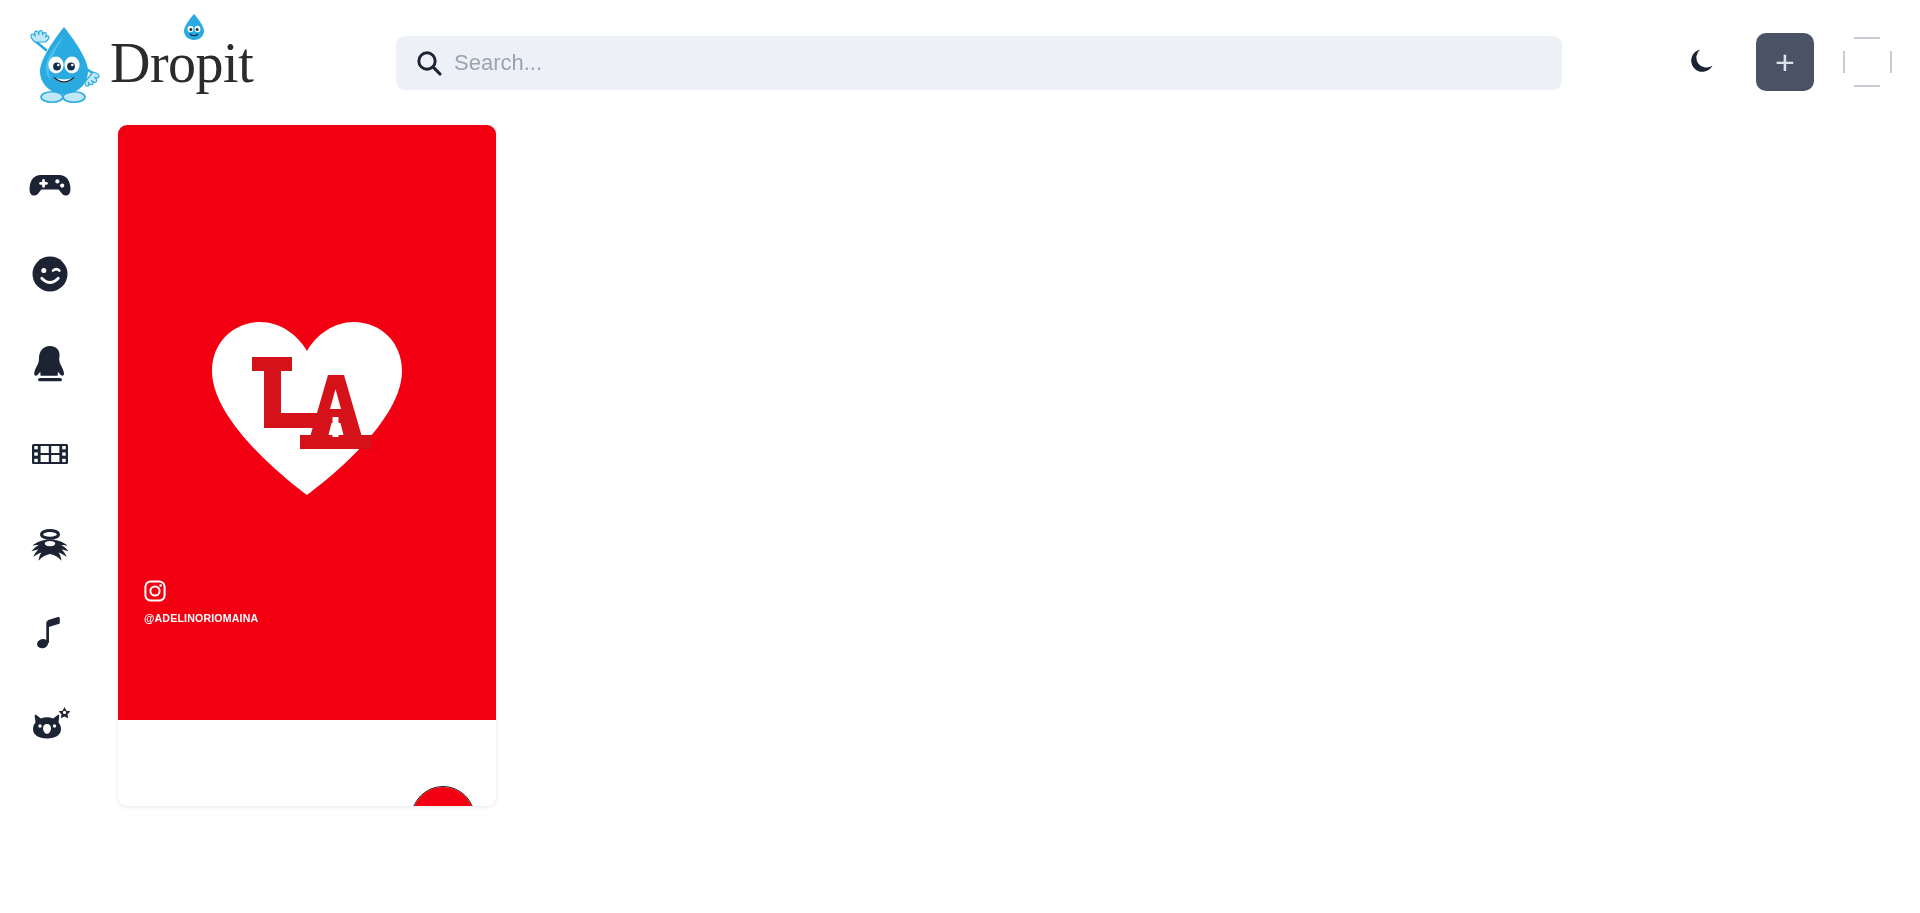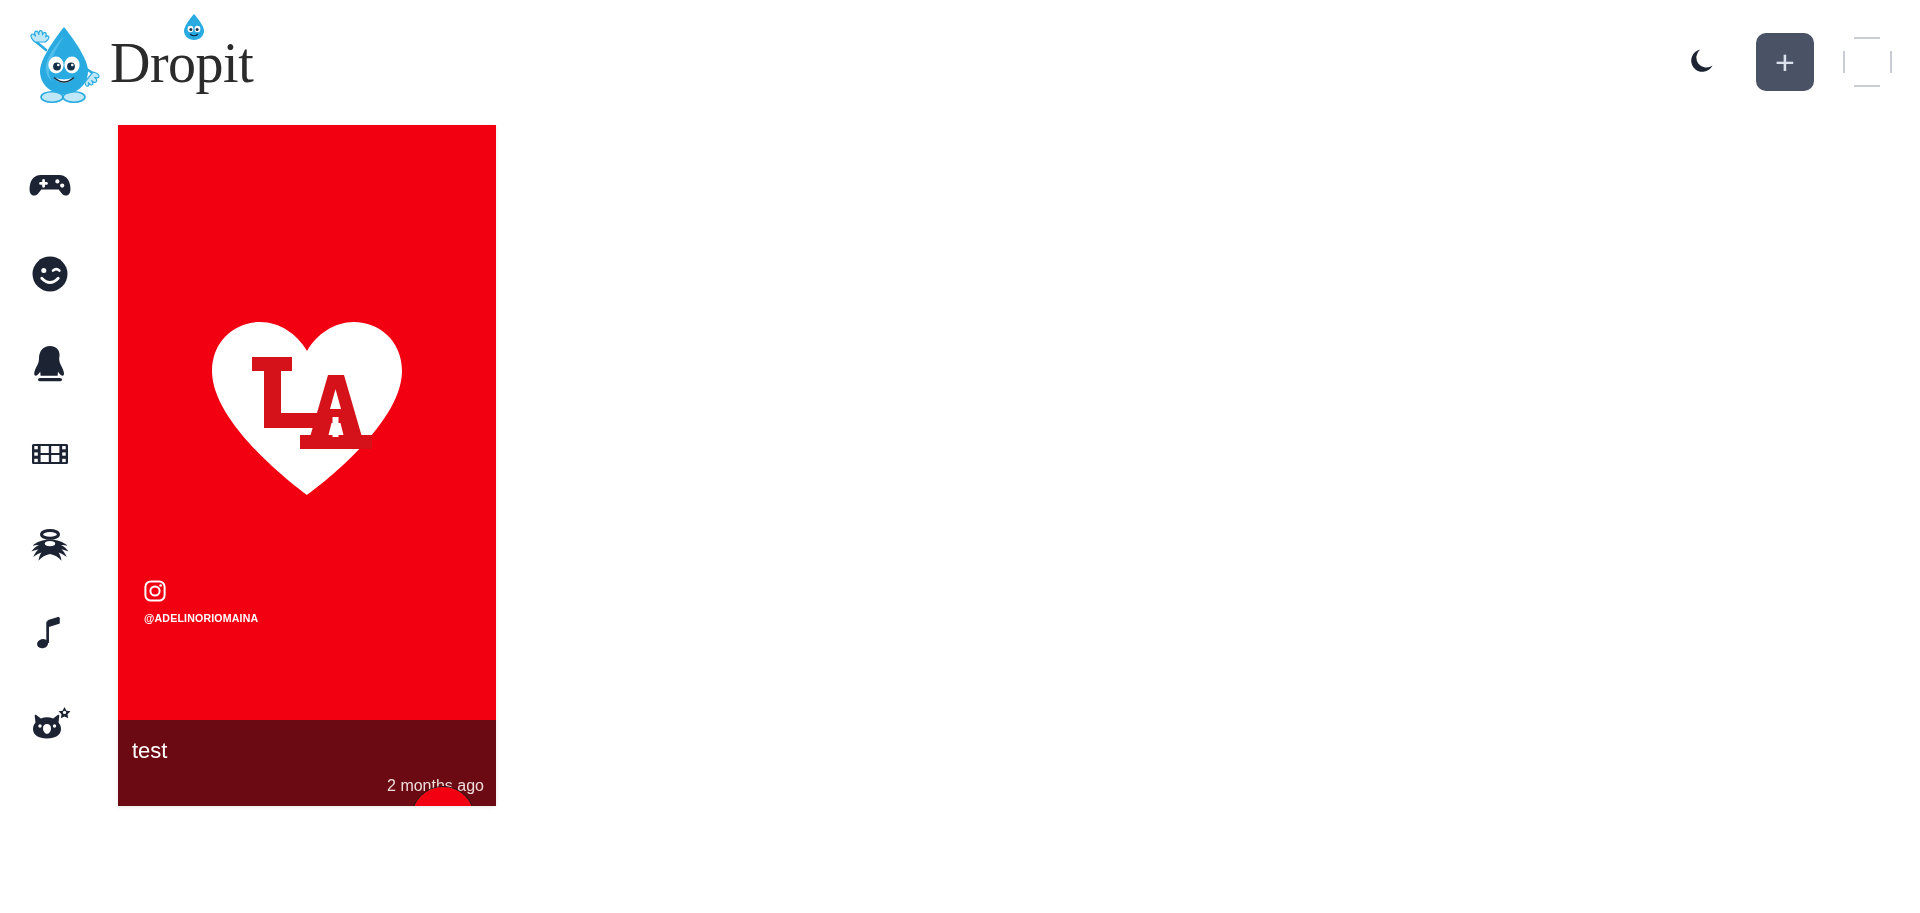--- a/index.html
+++ b/index.html
@@ -118,21 +118,21 @@
     width:1820px; height:788px;
     background:#ffffff;
   }
   #card-grid {
     position:absolute; left:18px; top:0px;
     display:flex; flex-wrap:wrap; gap:24px;
   }
   .post-card {
     position:relative;
     width:378px; height:681px;
-    border-radius:0;
+    border-radius:9px;
     overflow:hidden;
     cursor:pointer;
     box-shadow:0 1px 4px rgba(0,0,0,0.10);
   }
   .card-media {
     position:absolute; left:0; top:0;
     width:378px; height:595px;
   }
 
   
@@ -233,20 +233,29 @@
         <path d="M13 2 C13 2 23 13 23 19 C23 24 18.5 28 13 28 C7.5 28 3 24 3 19 C3 13 13 2 13 2 Z" fill="#29ABE2"></path>
         <ellipse cx="9.5" cy="17" rx="2.9" ry="3.2" fill="#ffffff"></ellipse>
         <ellipse cx="16.5" cy="17" rx="2.9" ry="3.2" fill="#ffffff"></ellipse>
         <circle cx="9.9" cy="17.6" r="1.5" fill="#12304a"></circle>
         <circle cx="16.1" cy="17.6" r="1.5" fill="#12304a"></circle>
         <path d="M9 22 Q13 25.5 17 22" fill="none" stroke="#0e2a40" stroke-width="1.2"></path>
       </svg>
     </span>
   </div>
 
+  <div id="search-wrap">
+    <span id="search-icon">
+      <svg width="30" height="30" viewBox="0 0 30 30" xmlns="http://www.w3.org/2000/svg">
+        <circle cx="13" cy="13" r="8.2" fill="none" stroke="#1C2333" stroke-width="2.9"></circle>
+        <line x1="19.2" y1="19.2" x2="26" y2="26" stroke="#1C2333" stroke-width="3.1" stroke-linecap="round"></line>
+      </svg>
+    </span>
+    <input id="search-input" type="text" placeholder="Search..." style="">
+  </div>
 
   <div id="header-actions">
     <button id="moon-btn">
       <span>
         <svg width="34" height="34" viewBox="0 0 34 34" xmlns="http://www.w3.org/2000/svg">
           <path d="M26.5 21.4 A11.2 11.2 0 1 1 14.2 5.6 A9.3 9.3 0 0 0 26.5 21.4 Z" fill="#1C2333"></path>
         </svg>
       </span>
     </button>
 
@@ -387,21 +396,17 @@
           </span>
           <div class="ig-handle">@ADELINORIOMAINA</div>
         </div>
       </div>
 
       <div class="card-avatar">
         <span class="av-top"></span>
 
       </div>
 
-      <div class="card-footer">
-        <div class="card-title">test</div>
-        <div class="card-time">2 months ago</div>
-      </div>
 
     </div>
 
   </div>
 </div>
 
 </body></html>

